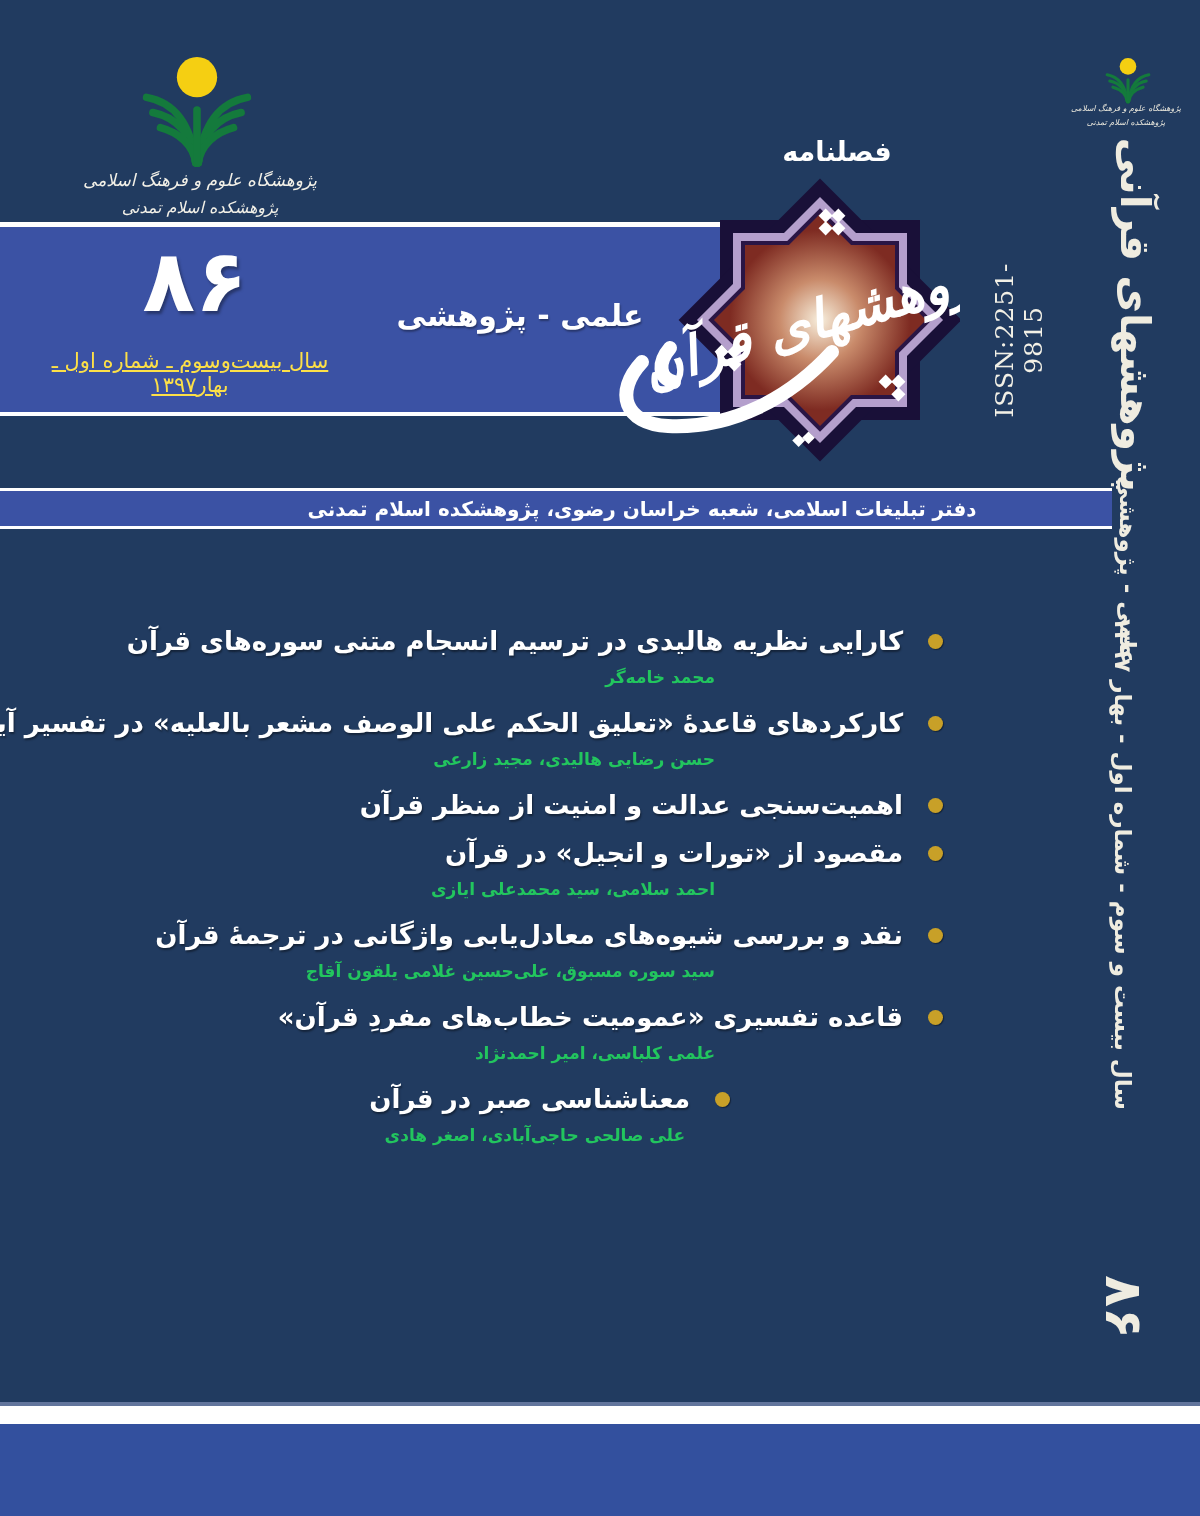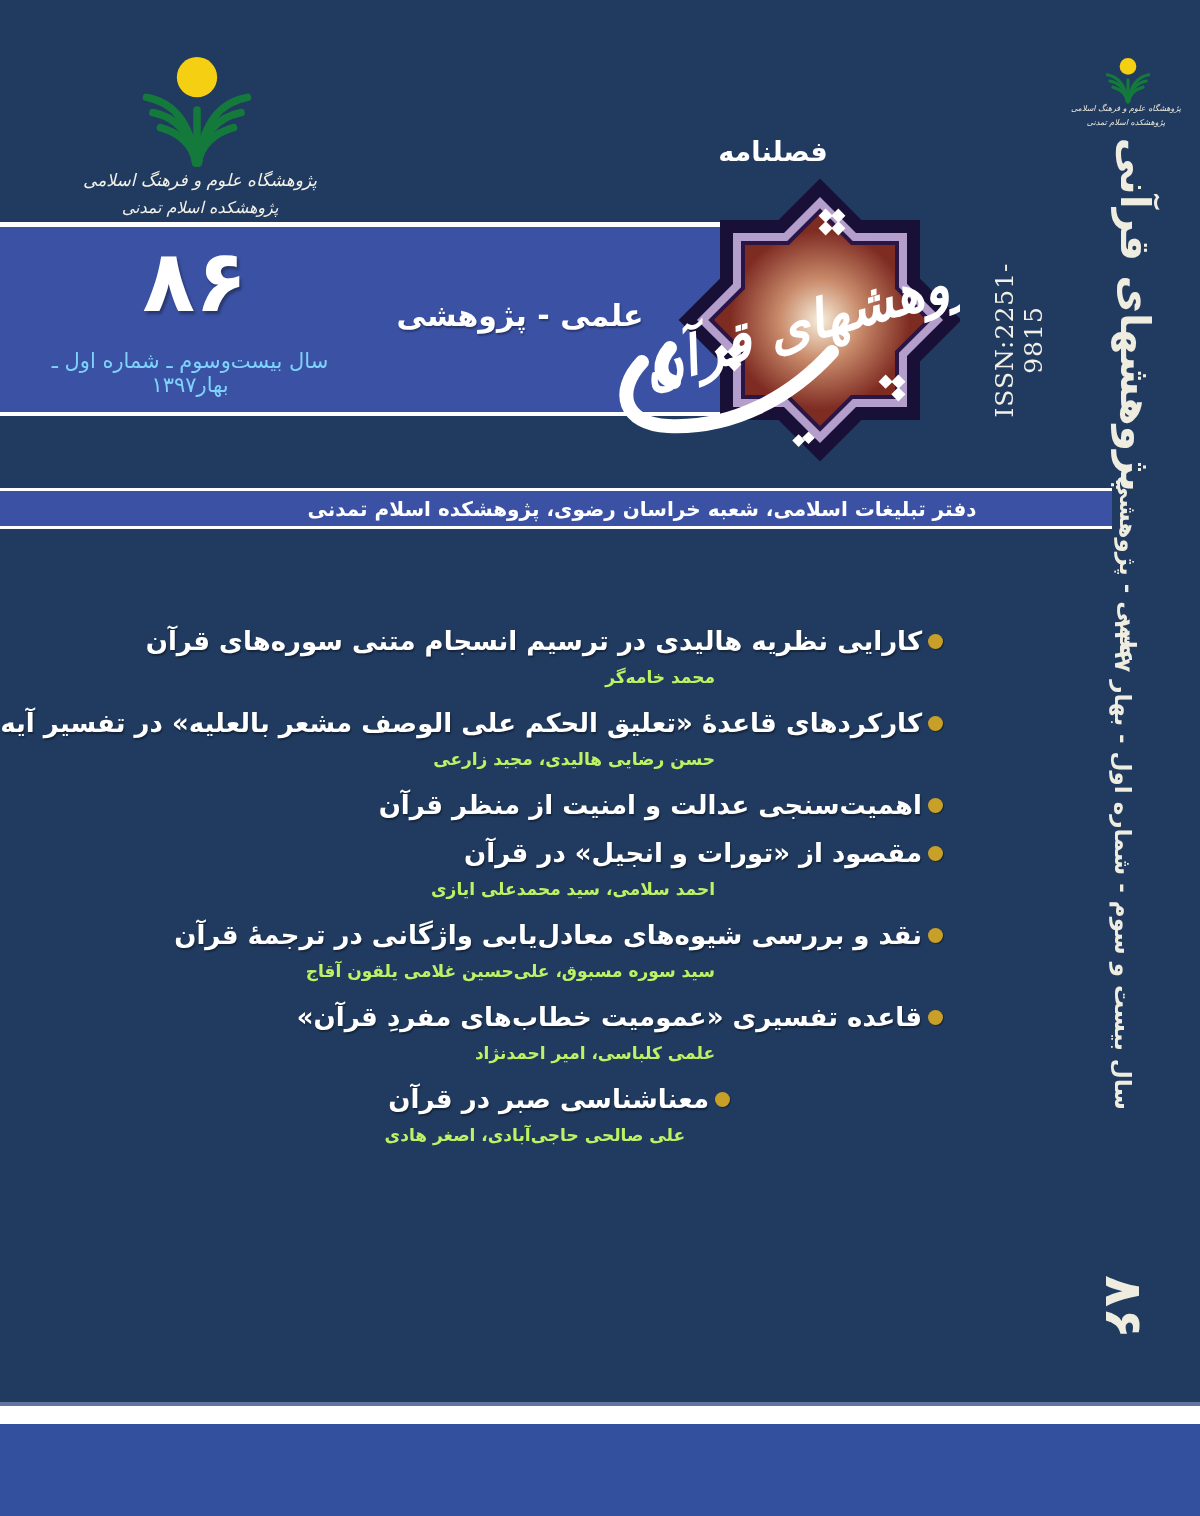--- a/index.html
+++ b/index.html
@@ -38,27 +38,27 @@
     font-size:17px;font-style:italic;color:#F3F1E8;}
   #logo-main-text2{left:40px;top:198px;width:320px;text-align:center;
     font-size:16px;font-style:italic;color:#F3F1E8;}
   #logo-mini{left:1096px;top:56px;}
   #logo-mini-text1{left:1062px;top:104px;width:128px;text-align:center;
     font-size:8px;font-style:italic;color:#E9E7DC;}
   #logo-mini-text2{left:1062px;top:118px;width:128px;text-align:center;
     font-size:8px;font-style:italic;color:#E9E7DC;}
 
   
-  #quarterly-label{left:688px;top:136px;width:170px;text-align:center;
+  #quarterly-label{left:752px;top:136px;width:170px;text-align:center;
     font-size:27px;font-weight:bold;}
   #big-issue-number{left:110px;top:238px;width:170px;text-align:center;
     font-size:86px;font-weight:bold;line-height:1;
     text-shadow:2px 3px 3px rgba(0,0,0,.35);}
   #issue-info-line{left:30px;top:349px;width:320px;text-align:center;
-    font-size:21px;color:#7dd3fc;}
+    font-size:21px;color:#fde047;text-decoration:underline;}
   #band-scientific{left:395px;top:298px;width:250px;text-align:center;
     font-size:30px;font-weight:bold;text-shadow:1px 2px 2px rgba(0,0,0,.35);}
 
   
   #issn{
     left:918px;top:326px;width:172px;height:28px;
     transform:rotate(-90deg);
     font-family:"DejaVu Serif","Liberation Serif",serif;
     font-size:25px;letter-spacing:1px;text-align:center;color:#F2F0E6;
     direction:ltr;
@@ -77,33 +77,33 @@
 
   
   #emblem{left:600px;top:150px;}
 
   
   #article-list{
     position:absolute;top:620px;right:257px;width:780px;direction:rtl;
   }
   .article{margin-bottom:6px;}
   .title-line{
-    display:flex;align-items:center;column-gap:6px;
+    display:flex;align-items:center;column-gap:25px;
     min-height:42px;line-height:40px;
     font-size:26px;font-weight:bold;
     text-shadow:1px 2px 2px rgba(0,0,0,.4);
     white-space:nowrap;
   }
   .bullet{
     flex:0 0 auto;width:15px;height:15px;border-radius:50%;
     background:#C8A028;box-shadow:1px 1px 1px rgba(0,0,0,.4);
   }
   .authors{
     height:34px;line-height:30px;margin-right:228px;
-    font-size:17px;font-weight:bold;color:#bef264;white-space:nowrap;
+    font-size:17px;font-weight:bold;color:#22c55e;white-space:nowrap;
   }
   .article:nth-child(7) .title-line{margin-right:213px;}
   .article:nth-child(7) .authors{margin-right:258px;}
 </style>
 </head>
 <body>
 
 <svg width="0" height="0" style="position:absolute" aria-hidden="true">
   <symbol id="org-logo" viewBox="0 0 100 100">
     <circle cx="50" cy="20" r="16" fill="#F5CF12"></circle>

